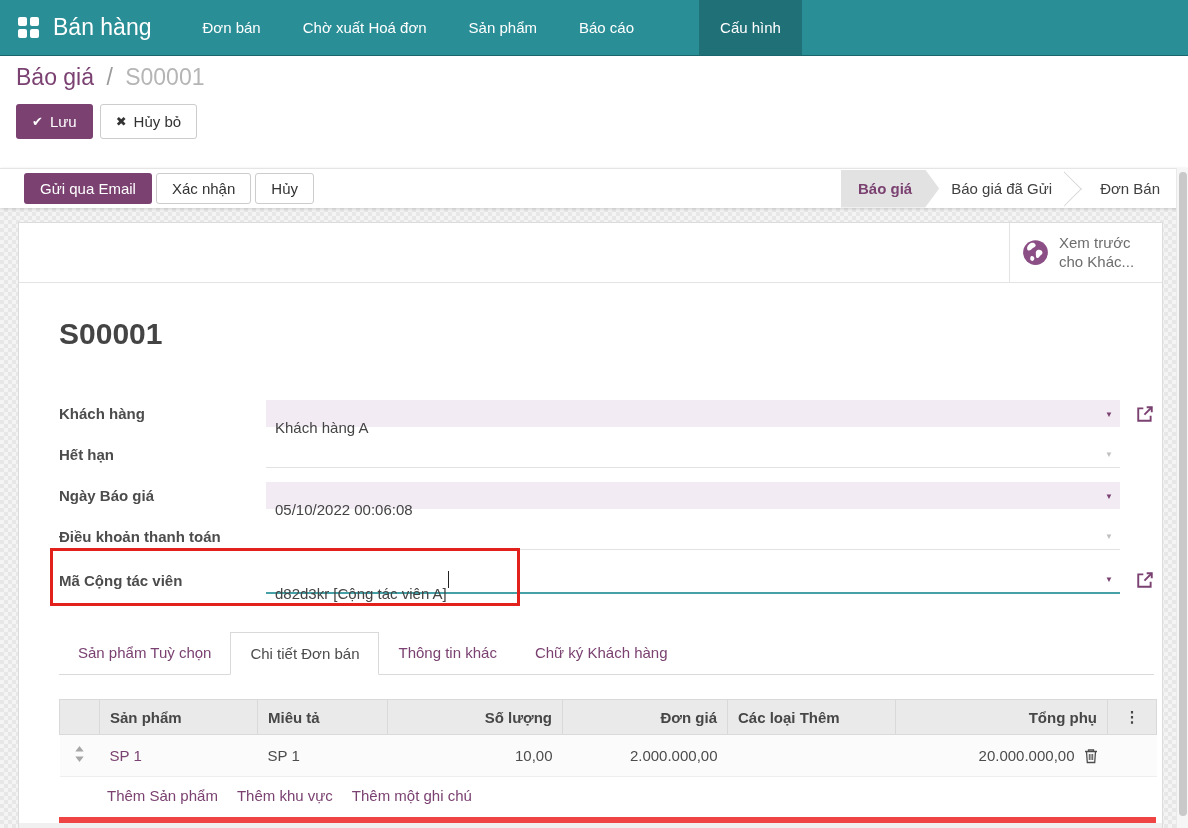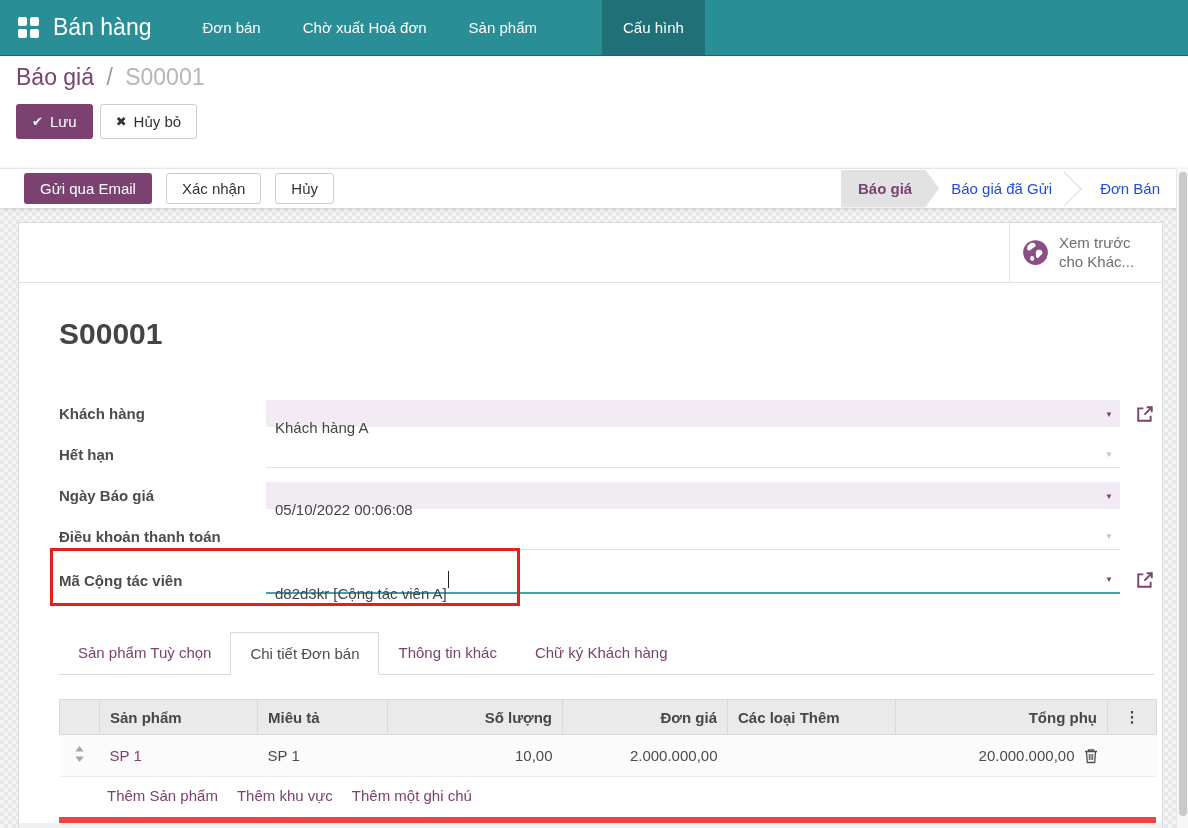--- a/index.html
+++ b/index.html
@@ -26,24 +26,24 @@
   .btn { font-size:15px; padding:8px 15px; border-radius:3px; border:1px solid transparent; cursor:pointer;
          font-family:"Liberation Sans", sans-serif; display:inline-flex; align-items:center; gap:7px; background:#fff; }
   .btn-primary { background:#7a4171; color:#fff; }
   .btn-secondary { background:#fff; border-color:#ccc; color:#333; }
   .btn .g { font-size:13px; }
 
   
   .statusbar { height:40px; background:#fff; border-top:1px solid #e5e5e5; display:flex;
                justify-content:space-between; align-items:center; padding:0 16px 0 24px;
                position:relative; z-index:3; box-shadow:0 1px 3px rgba(0,0,0,.16); }
-  .sb-left { display:flex; gap:14px; }
+  .sb-left { display:flex; gap:4px; }
   .sb-left .btn { padding:6px 15px; }
   .steps { display:flex; align-items:stretch; height:38px; }
-  .step { display:flex; align-items:center; font-size:15px; color:#1d4ed8; padding:12px 12px; cursor:pointer; }
+  .step { display:flex; align-items:center; font-size:15px; color:#404040; padding:12px 12px; cursor:pointer; }
   .step.active { background:#e2e2e2; color:#7a4171; font-weight:bold; padding:0 27px 0 17px;
                  clip-path:polygon(0 0, calc(100% - 14px) 0, 100% 50%, calc(100% - 14px) 100%, 0 100%); }
   .step-sep { width:24px; position:relative; overflow:hidden; }
   .step-sep::before { content:""; position:absolute; left:-16px; top:5px; width:27px; height:27px;
                       transform:rotate(45deg); border-top:1px solid #d8d8d8; border-right:1px solid #d8d8d8; }
 
   
   .content { position:relative; height:620px; padding:14px 13px 0 18px;
     background-color:#f4f4f4;
     background-image:
@@ -113,20 +113,21 @@
         <i></i>
         <i></i>
         <i></i>
       </span>
   </div>
   <div class="brand">Bán hàng</div>
   <nav class="nav-items">
     <span class="nav-item">Đơn bán</span>
     <span class="nav-item">Chờ xuất Hoá đơn</span>
     <span class="nav-item">Sản phẩm</span>
+    <span class="nav-item">Báo cáo</span>
     <span class="nav-item active">Cấu hình</span>
   </nav>
 </header>
 
 <div class="control-panel">
   <div class="breadcrumb">
     <span class="bc-parent">Báo giá</span>
     <span class="bc-sep">/</span>
     <span class="bc-current">S00001</span>
   </div>

